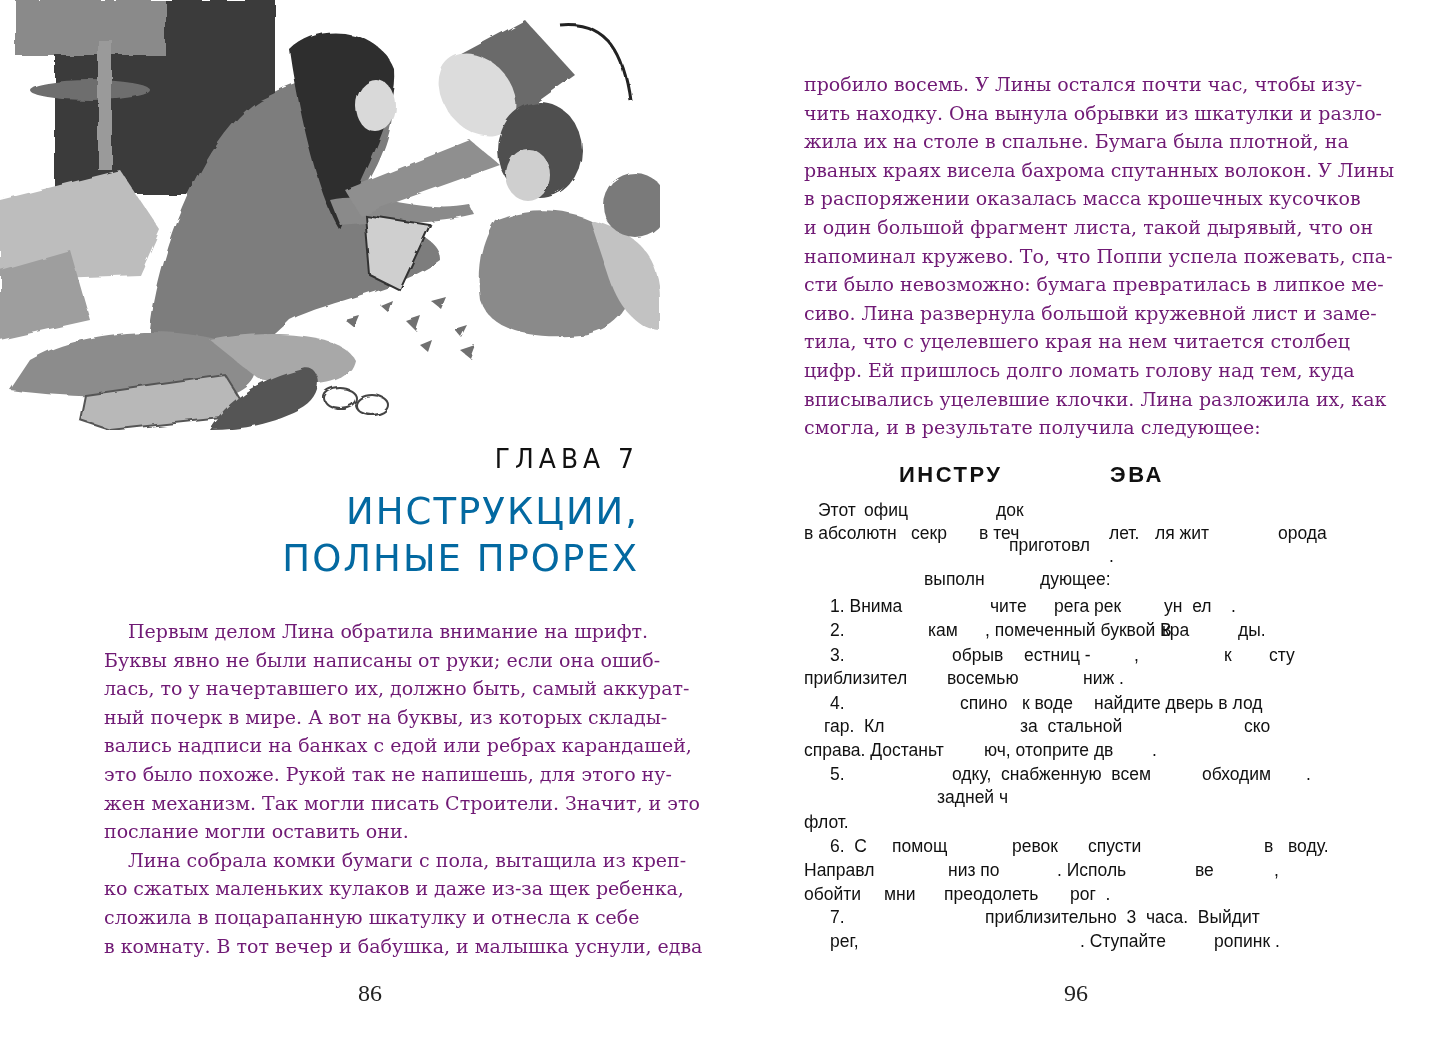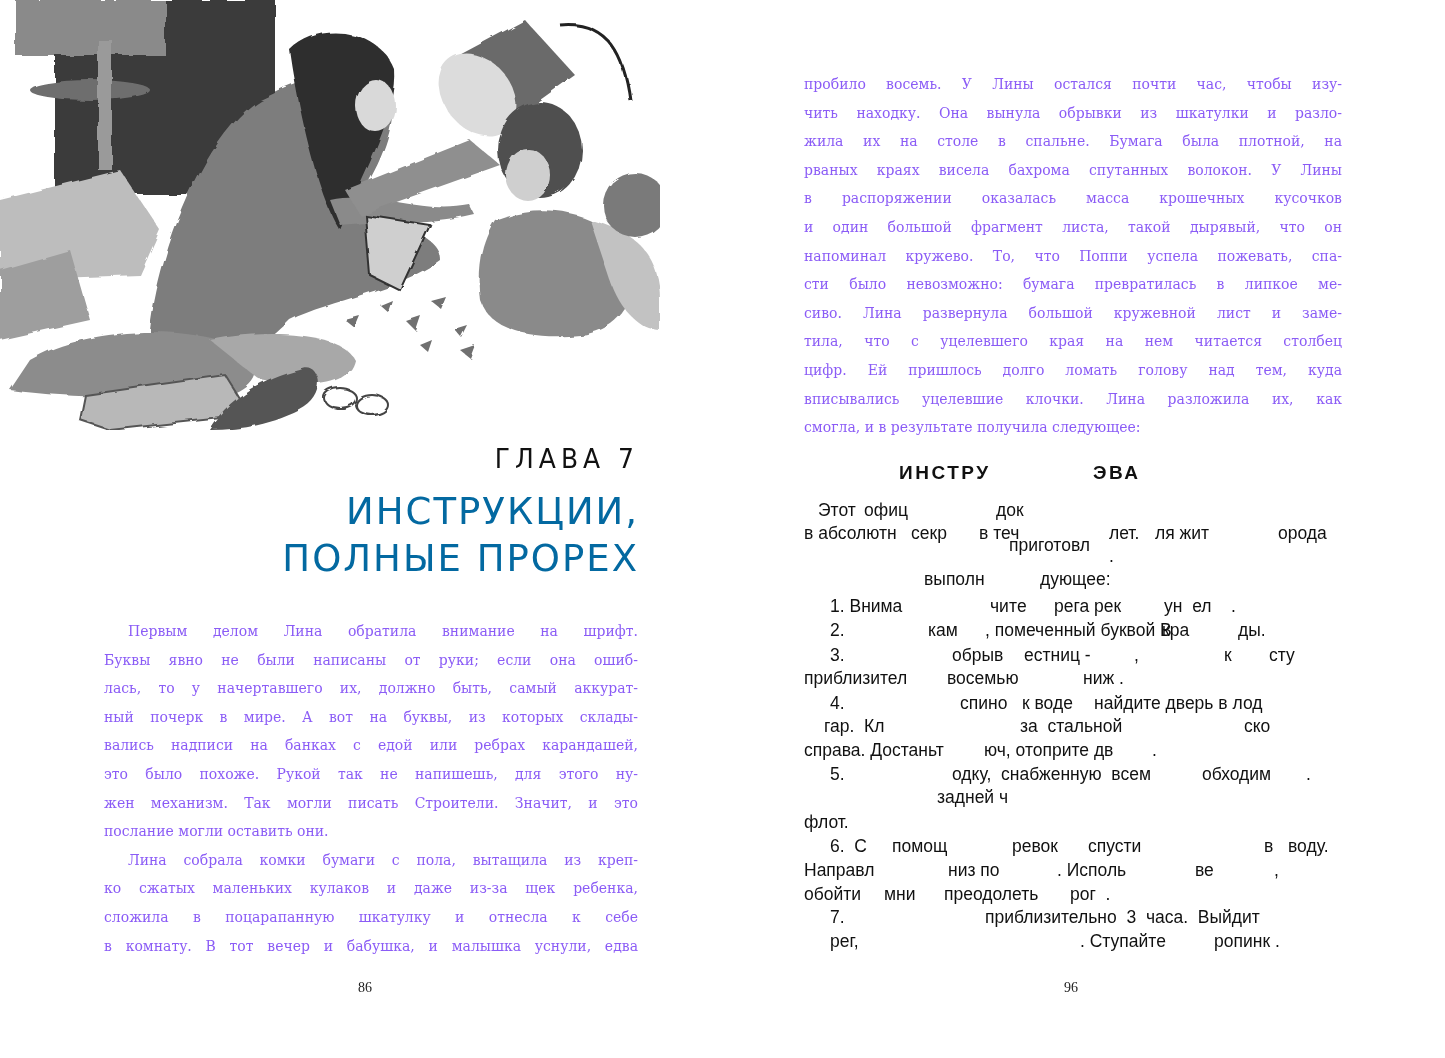--- a/index.html
+++ b/index.html
@@ -23,41 +23,41 @@
   .chapter-title {
     position: absolute; right: 83px; top: 488px; text-align: right;
     font-family: "DejaVu Sans", sans-serif; font-size: 37px; line-height: 47px;
     letter-spacing: 2px; color: #0369a1; text-transform: uppercase; font-weight: normal;
   }
   .chapter-title span { display: block; }
 
   
   .body-text {
     position: absolute;
-    font-family: "DejaVu Serif", serif; font-size: 14px; line-height: 28.6px; color: #8b5cf6;
+    font-family: "DejaVu Serif", serif; font-size: 19px; line-height: 28.6px; color: #701a75;
   }
   .left-text { left: 104px; top: 617px; width: 534px; }
   .right-text { left: 82px; top: 70px; width: 538px; }
   .body-text .ln { display: block; text-align: justify; text-align-last: justify; white-space: nowrap; }
   .body-text .ln.last { text-align-last: left; }
   .indent { padding-left: 24px; }
 
   
   .instr {
     position: absolute; left: 82px; top: 455px; width: 538px;
     font-family: "Liberation Sans", sans-serif; font-size: 17.5px; color: #111;
   }
   .instr-title {
-    position: absolute; top: 7px; font-weight: bold; font-size: 19px; letter-spacing: 2.5px;
+    position: absolute; top: 7px; font-weight: bold; font-size: 22px; letter-spacing: 2.5px;
   }
   .instr-line { position: absolute; white-space: pre; }
 
   .page-number {
     position: absolute; top: 980px;
-    font-family: "Liberation Serif", serif; font-size: 14px; color: #222;
+    font-family: "Liberation Serif", serif; font-size: 24px; color: #222;
   }
   .pn-left { left: 358px; }
   .pn-right { left: 342px; }
 </style>
 </head>
 <body>
 
 <div class="page page-left">
   <div class="illustration">
     <svg width="660" height="430" viewBox="0 0 660 430" xmlns="http://www.w3.org/2000/svg">
@@ -160,21 +160,21 @@
     <span class="ln">сти было невозможно: бумага превратилась в липкое ме-</span>
     <span class="ln">сиво. Лина развернула большой кружевной лист и заме-</span>
     <span class="ln">тила, что с уцелевшего края на нем читается столбец</span>
     <span class="ln">цифр. Ей пришлось долго ломать голову над тем, куда</span>
     <span class="ln">вписывались уцелевшие клочки. Лина разложила их, как</span>
     <span class="ln last">смогла, и в результате получила следующее:</span>
   </div>
 
   <div class="instr" id="instr">
     <span class="instr-title" style="left:95px">ИНСТРУ</span>
-    <span class="instr-title" style="left:289px">ЭВА</span>
+    <span class="instr-title" style="left:306px">ЭВА</span>
   <span class="instr-line" style="left: 14px; top: 45px;">Этот</span>
       <span class="instr-line" style="left: 60px; top: 45px;">офиц</span>
       <span class="instr-line" style="left: 192px; top: 45px;">док</span>
       <span class="instr-line" style="left: 0px; top: 68px;">в абсолютн</span>
       <span class="instr-line" style="left: 107px; top: 68px;">секр</span>
       <span class="instr-line" style="left: 175px; top: 68px;">в теч</span>
       <span class="instr-line" style="left: 305px; top: 68px;">лет.</span>
       <span class="instr-line" style="left: 351px; top: 68px;">ля жит</span>
       <span class="instr-line" style="left: 474px; top: 68px;">орода</span>
       <span class="instr-line" style="left: 205px; top: 80px;">приготовл</span>

